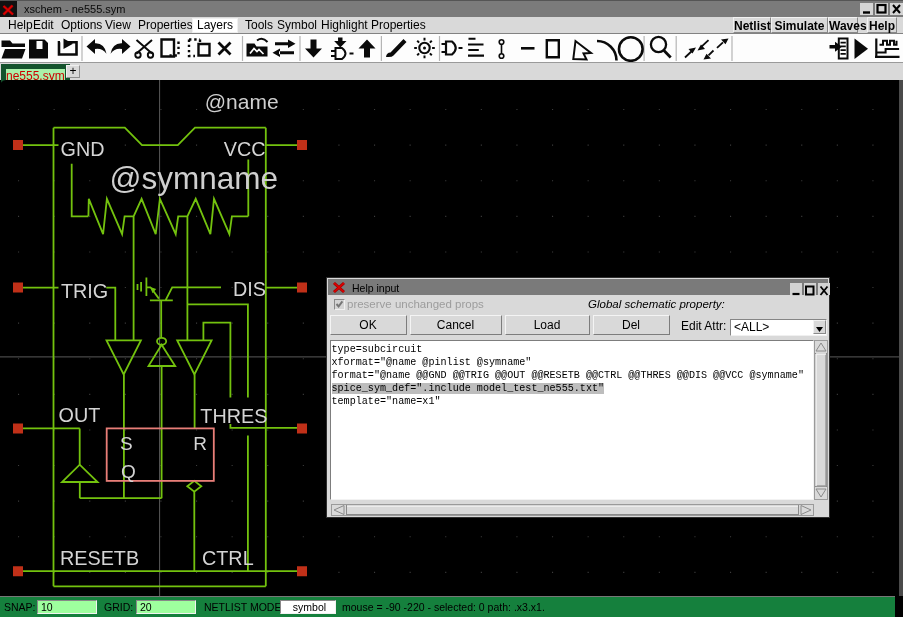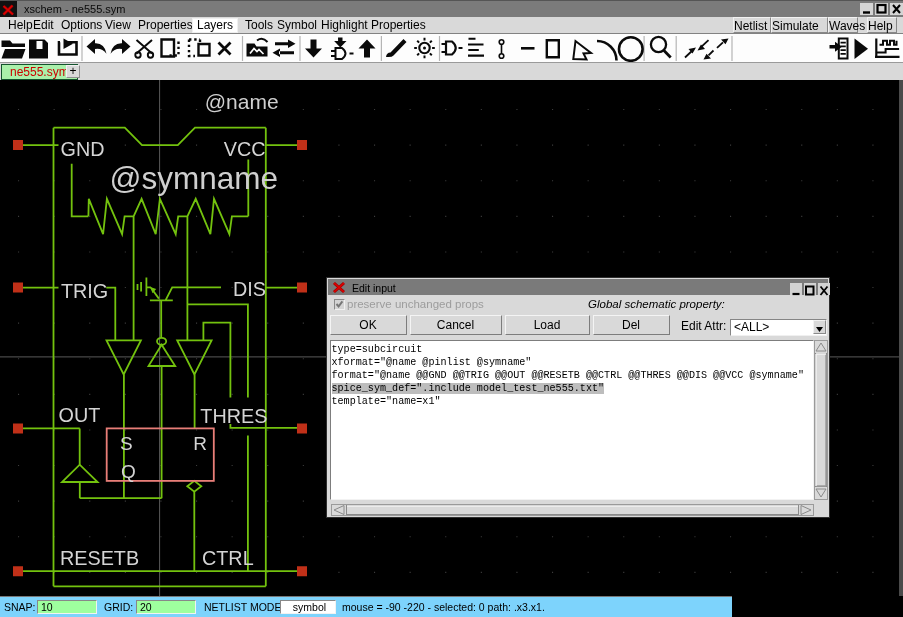--- a/index.html
+++ b/index.html
@@ -9,33 +9,33 @@
 #titlebar{position:absolute;left:0;top:0;width:903px;height:17px;background:#7b7b7b;border-top:1px solid #555;box-sizing:border-box;}
 #applogo{position:absolute;left:0;top:0;width:17px;height:17px;background:#111;}
 #applogo svg{position:absolute;left:1px;top:2px;}
 #wtitle{position:absolute;left:24px;top:2px;font-size:11px;color:#0a0a0a;}
 .wbtn{position:absolute;top:2px;width:13px;height:12px;background:#d4d4d4;}
 .wbtn svg{position:absolute;left:0;top:0;}
 
 #menubar{position:absolute;left:0;top:17px;width:903px;height:17px;background:#d9d9d9;border-bottom:1px solid #828282;box-sizing:border-box;font-size:12px;color:#000;}
 .mi{position:absolute;top:1px;height:15px;line-height:15px;}
 #mlayers{background:#fff;padding:0 5px;box-shadow:0 0 0 1px #efefef inset;text-align:right;}
-.mbtn{position:absolute;top:0px;height:16px;line-height:16px;background:#d9d9d9;border:1px solid #888;border-top-color:#f2f2f2;border-left-color:#f2f2f2;box-sizing:border-box;}
+.mbtn{position:absolute;top:0px;height:16px;line-height:16px;text-align:center;background:#d9d9d9;border:1px solid #888;border-top-color:#f2f2f2;border-left-color:#f2f2f2;box-sizing:border-box;font-weight:bold;}
 
 #toolbar{position:absolute;left:0;top:34px;width:903px;height:29px;background:#fdfdfd;border-bottom:1px solid #9a9a9a;box-sizing:border-box;}
 
 #tabbar{position:absolute;left:0;top:63px;width:903px;height:17px;background:#d9d9d9;}
-#tab1{position:absolute;left:1px;top:1px;height:14px;background:#aaf0aa;border:1px solid #14532d;color:#cc0000;font-size:12px;line-height:14px;padding:0 8px;text-align:center;}
+#tab1{position:absolute;left:1px;top:1px;height:14px;background:#aaf0aa;border:5px solid #14532d;color:#cc0000;font-size:12px;line-height:14px;padding:0 0;text-align:center;}
 #tabplus{position:absolute;left:66px;top:2px;width:14px;height:13px;background:#d9d9d9;border:1px solid #909090;border-top-color:#f0f0f0;border-left-color:#f0f0f0;box-sizing:border-box;color:#000;font-size:12px;line-height:11px;text-align:center;}
 
 #canvas{position:absolute;left:0;top:80px;width:903px;height:516px;background:#000;border-radius:6px;}
 #schem{position:absolute;left:0;top:0;}
 #rborder{position:absolute;right:0;top:0;width:4px;height:516px;background:#4a4a4a;}
 
-#statusbar{position:absolute;left:0;top:596px;width:732px;height:21px;background:#7dd3fc;border-top:1px solid #777;box-sizing:border-box;font-size:10.5px;color:#000;}
+#statusbar{position:absolute;left:0;top:596px;width:895px;height:21px;background:#15803d;border-top:1px solid #777;box-sizing:border-box;font-size:10.5px;color:#000;}
 .sl{position:absolute;top:3px;}
 .entry{position:absolute;top:3px;height:14px;border:1px solid #888;border-bottom-color:#f2f2f2;border-right-color:#f2f2f2;box-sizing:border-box;font-size:10.5px;line-height:12px;padding-left:3px;}
 
 #dialog{position:absolute;left:326px;top:197px;width:504px;height:241px;background:#d9d9d9;border:1px solid #2e2e2e;box-sizing:border-box;}
 #dtitle{position:absolute;left:1px;top:1px;width:500px;height:16px;background:#7a7a7a;}
 #dtitletext{position:absolute;left:24px;top:2.5px;font-size:10.5px;color:#000;}
 .dwbtn{position:absolute;top:4px;width:12px;height:12px;background:#d2d2d2;}
 #dcheck{position:absolute;left:7px;top:21px;width:11px;height:11px;background:#d4d4d4;border:1px solid #8a8a8a;border-bottom-color:#f0f0f0;border-right-color:#f0f0f0;box-sizing:border-box;overflow:hidden;}
 #dchecklabel{position:absolute;left:20px;top:20px;font-size:11.5px;color:#9c9c9c;}
 #dgloblabel{position:absolute;left:261px;top:20px;font-size:11.5px;color:#000;font-style:italic;}
@@ -186,21 +186,21 @@
 <text x="193.3" y="449.8" font-size="19" fill="#d4d4d4">R</text>
 <text x="121" y="477.8" font-size="19" fill="#d4d4d4">Q</text>
 </svg>
     <div id="rborder"></div>
     <div id="dialog">
       <div id="dtitle">
         <svg width="14" height="13" style="position:absolute;left:4px;top:2px">
             <path d="M2 2 L12 11 M12 2 L2 11" stroke="#a00000" stroke-width="3"></path>
             <path d="M2 2 L12 11 M12 2 L2 11" stroke="#e00000" stroke-width="1.6"></path>
           </svg>
-        <div id="dtitletext">Edit input</div>
+        <div id="dtitletext">Help input</div>
         <div class="dwbtn" style="left:462px"><svg width="12" height="12">
               <path d="M2.5 9 H9.5" stroke="#000" stroke-width="2.2"></path>
             </svg></div>
         <div class="dwbtn" style="left:476px"><svg width="12" height="12">
               <rect x="2" y="1.5" width="7.5" height="8" fill="none" stroke="#000" stroke-width="2"></rect>
             </svg></div>
         <div class="dwbtn" style="left:490px"><svg width="12" height="12">
               <path d="M2.5 1.5 L9.5 10 M9.5 1.5 L2.5 10" stroke="#000" stroke-width="1.8"></path>
             </svg></div>
       </div>

